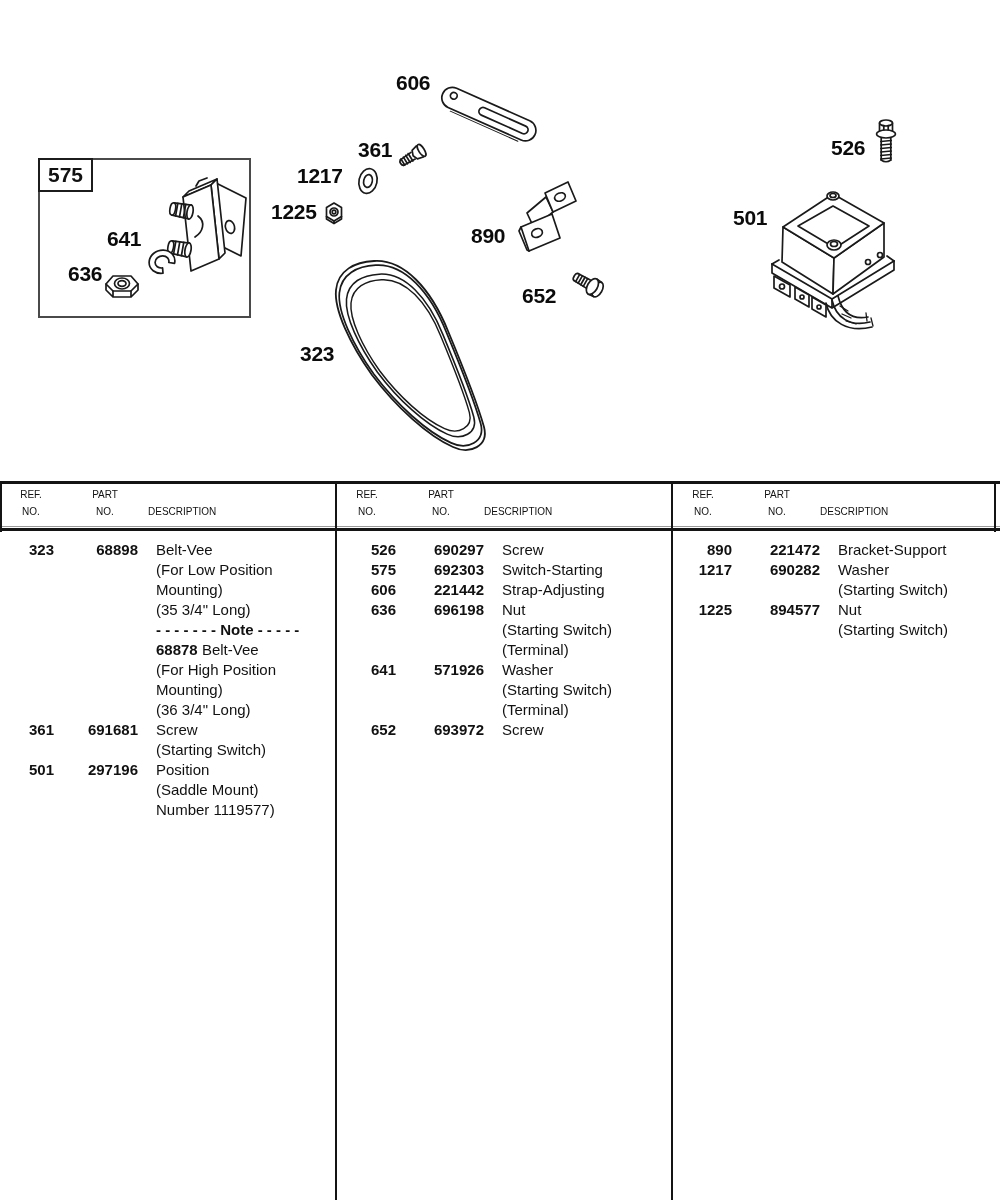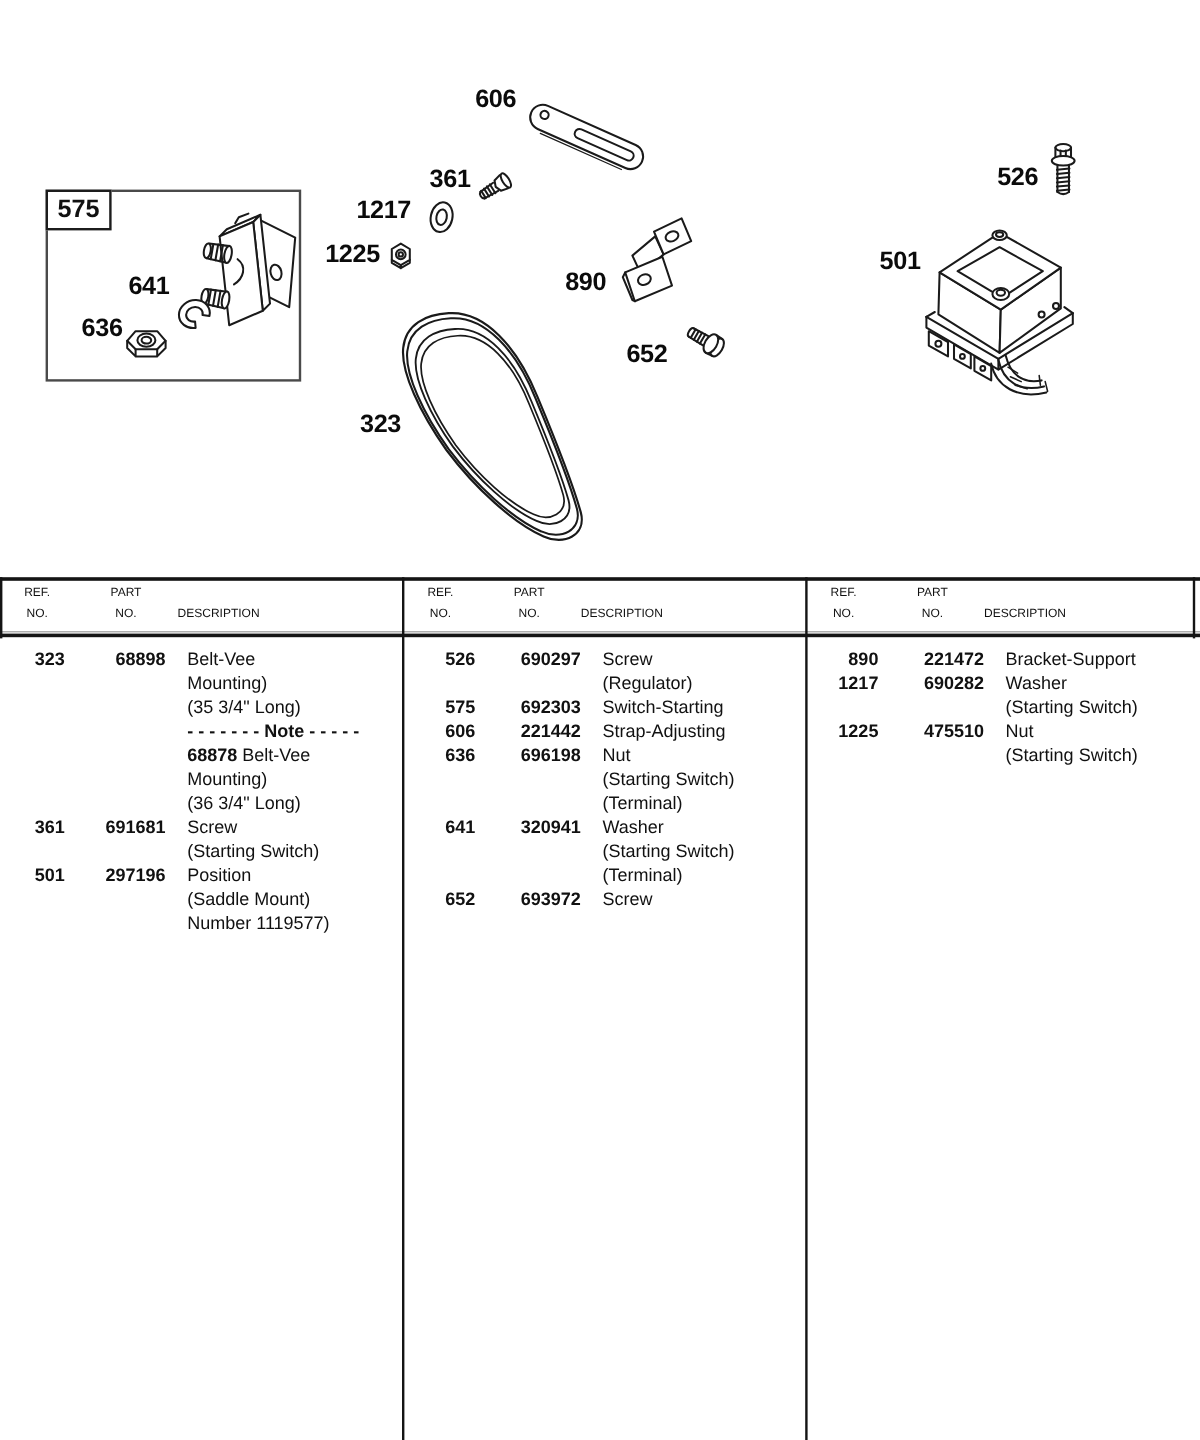--- a/index.html
+++ b/index.html
@@ -263,36 +263,46 @@
 
   <div class="pcol" id="pcol0">
       <div class="prow">
         <span class="c-ref">323</span>
         <span class="c-part">68898</span>
         <span class="c-desc">Belt-Vee</span>
       </div>
       <div class="prow">
         <span class="c-ref"></span>
         <span class="c-part"></span>
+        <span class="c-desc">(For Low Position</span>
+      </div>
+      <div class="prow">
+        <span class="c-ref"></span>
+        <span class="c-part"></span>
         <span class="c-desc">Mounting)</span>
       </div>
       <div class="prow">
         <span class="c-ref"></span>
         <span class="c-part"></span>
         <span class="c-desc">(35 3/4" Long)</span>
       </div>
       <div class="prow">
         <span class="c-ref"></span>
         <span class="c-part"></span>
         <span class="c-desc"><b>- - - - - - - Note - - - - -</b></span>
       </div>
       <div class="prow">
         <span class="c-ref"></span>
         <span class="c-part"></span>
         <span class="c-desc"><b>68878</b> Belt-Vee</span>
+      </div>
+      <div class="prow">
+        <span class="c-ref"></span>
+        <span class="c-part"></span>
+        <span class="c-desc">(For High Position</span>
       </div>
       <div class="prow">
         <span class="c-ref"></span>
         <span class="c-part"></span>
         <span class="c-desc">Mounting)</span>
       </div>
       <div class="prow">
         <span class="c-ref"></span>
         <span class="c-part"></span>
         <span class="c-desc">(36 3/4" Long)</span>
@@ -323,25 +333,20 @@
         <span class="c-desc">Number 1119577)</span>
       </div>
     </div>
   <div class="pcol" id="pcol1">
       <div class="prow">
         <span class="c-ref">526</span>
         <span class="c-part">690297</span>
         <span class="c-desc">Screw</span>
       </div>
       <div class="prow">
-        <span class="c-ref"></span>
-        <span class="c-part"></span>
-        <span class="c-desc">(Regulator)</span>
-      </div>
-      <div class="prow">
         <span class="c-ref">575</span>
         <span class="c-part">692303</span>
         <span class="c-desc">Switch-Starting</span>
       </div>
       <div class="prow">
         <span class="c-ref">606</span>
         <span class="c-part">221442</span>
         <span class="c-desc">Strap-Adjusting</span>
       </div>
       <div class="prow">
@@ -354,21 +359,21 @@
         <span class="c-part"></span>
         <span class="c-desc">(Starting Switch)</span>
       </div>
       <div class="prow">
         <span class="c-ref"></span>
         <span class="c-part"></span>
         <span class="c-desc">(Terminal)</span>
       </div>
       <div class="prow">
         <span class="c-ref">641</span>
-        <span class="c-part">320941</span>
+        <span class="c-part">571926</span>
         <span class="c-desc">Washer</span>
       </div>
       <div class="prow">
         <span class="c-ref"></span>
         <span class="c-part"></span>
         <span class="c-desc">(Starting Switch)</span>
       </div>
       <div class="prow">
         <span class="c-ref"></span>
         <span class="c-part"></span>
@@ -391,21 +396,21 @@
         <span class="c-part">690282</span>
         <span class="c-desc">Washer</span>
       </div>
       <div class="prow">
         <span class="c-ref"></span>
         <span class="c-part"></span>
         <span class="c-desc">(Starting Switch)</span>
       </div>
       <div class="prow">
         <span class="c-ref">1225</span>
-        <span class="c-part">475510</span>
+        <span class="c-part">894577</span>
         <span class="c-desc">Nut</span>
       </div>
       <div class="prow">
         <span class="c-ref"></span>
         <span class="c-part"></span>
         <span class="c-desc">(Starting Switch)</span>
       </div>
     </div>
 </div>
 

